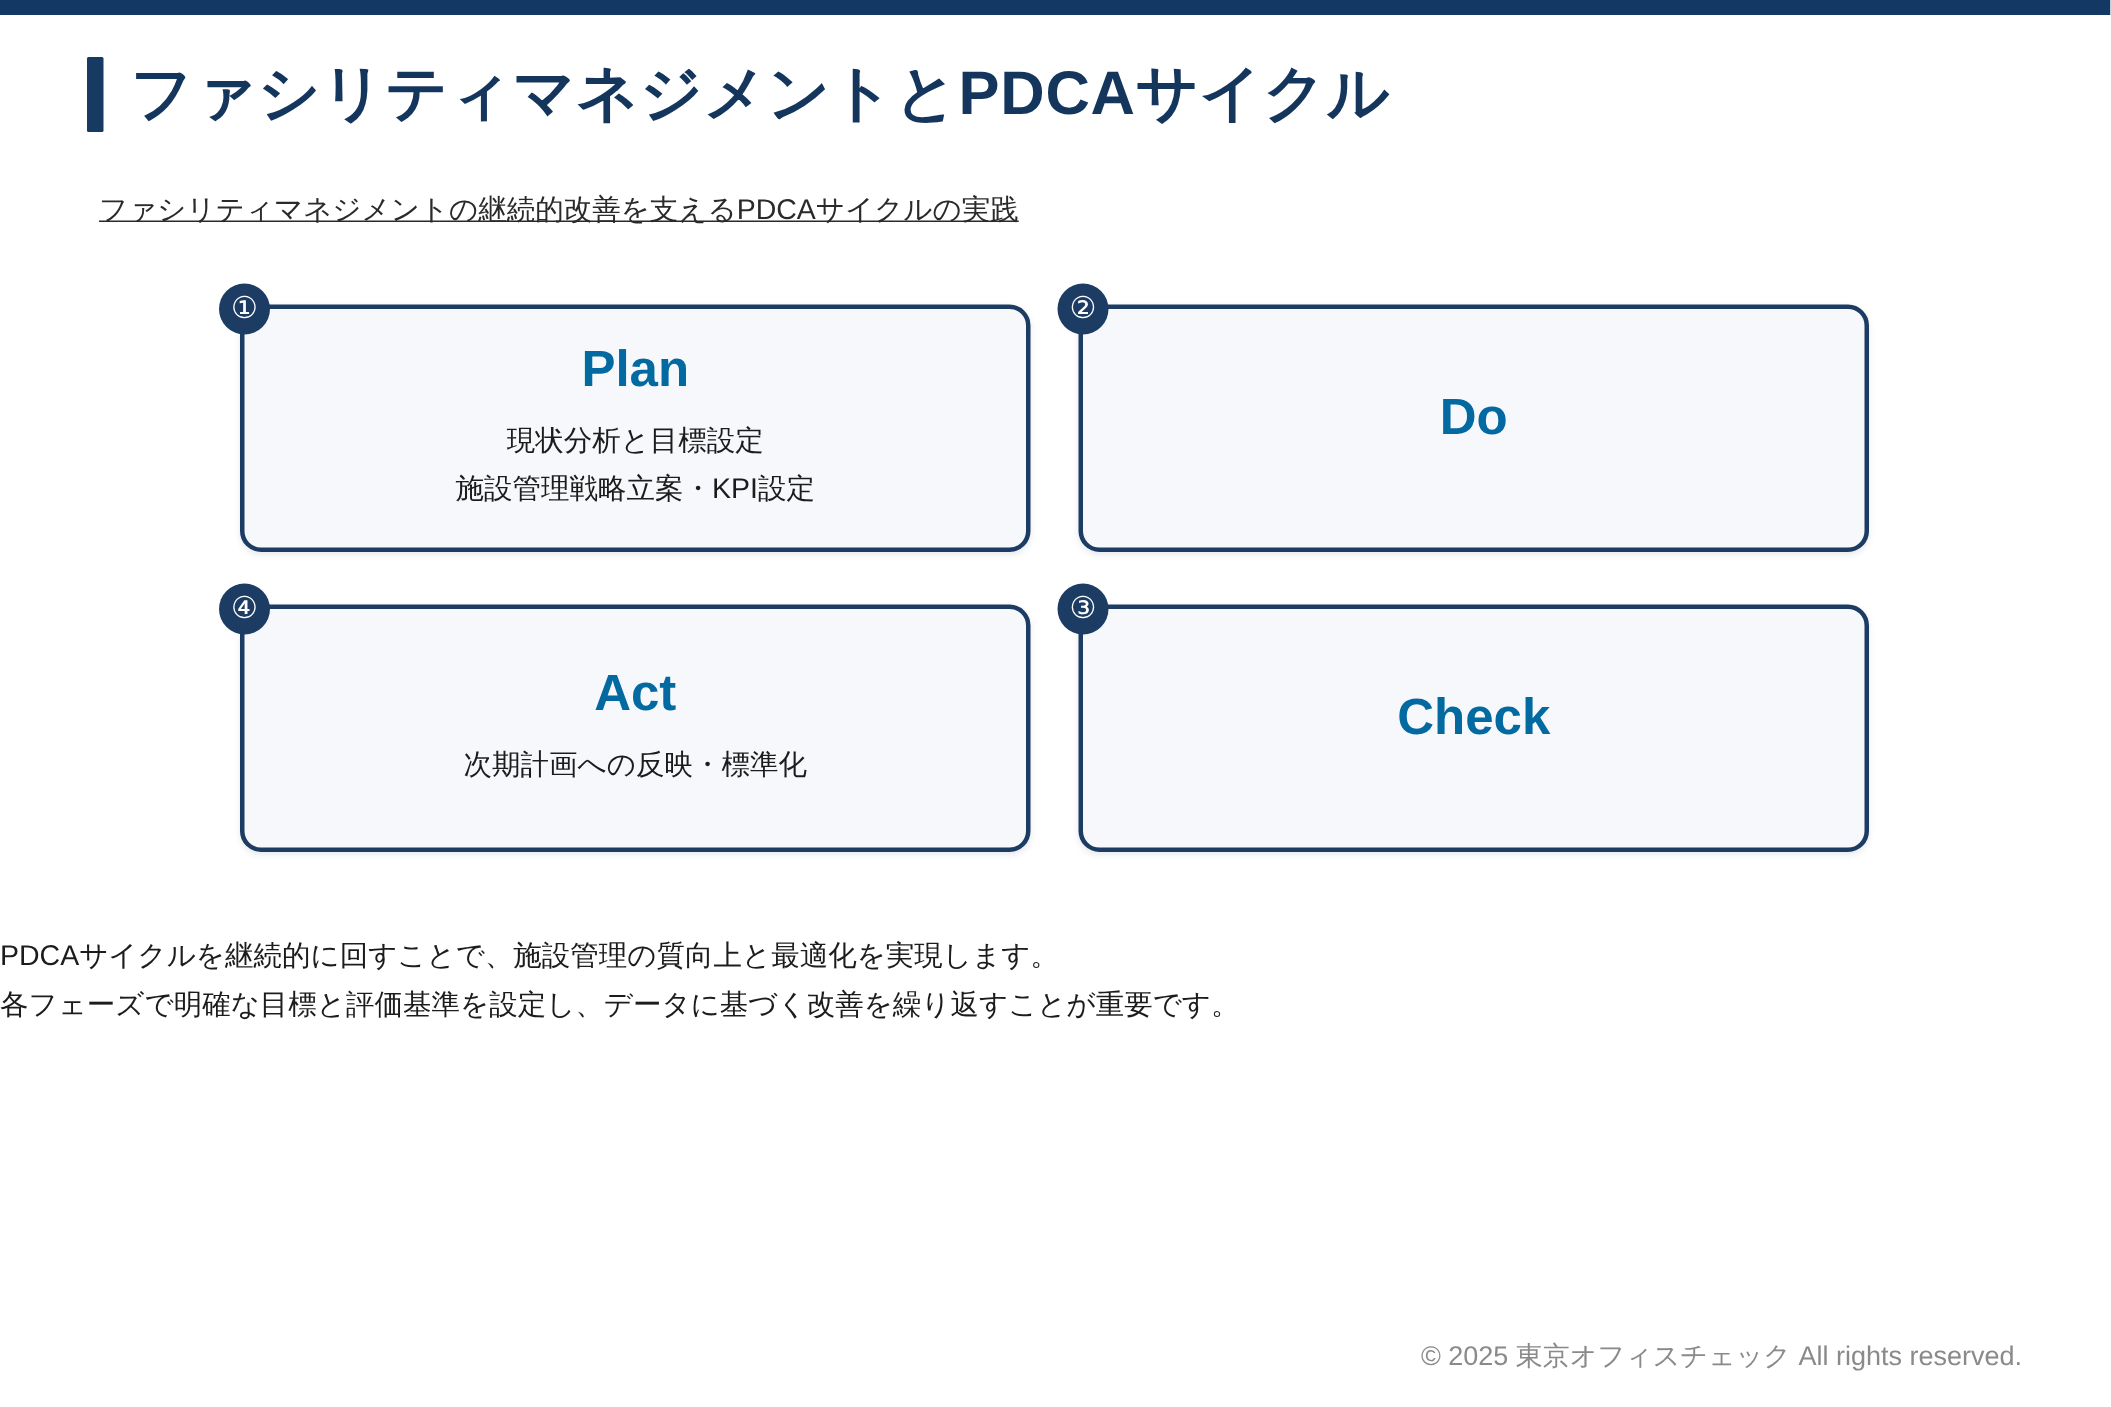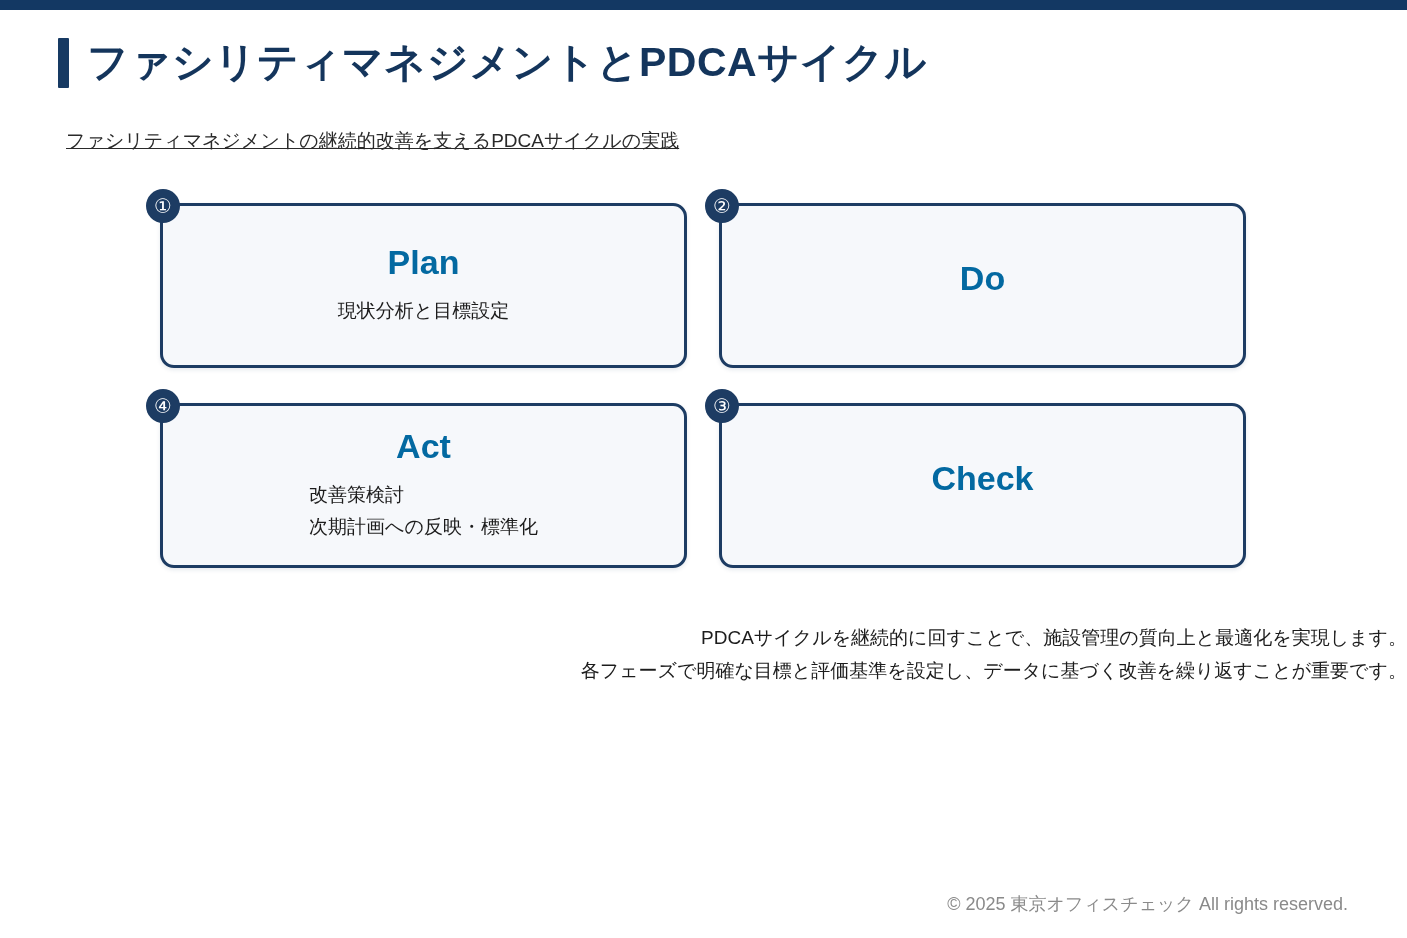--- a/index.html
+++ b/index.html
@@ -108,34 +108,34 @@
 
   .card-title {
     font-size: 34px;
     font-weight: 700;
     color: #0369a1;
     line-height: 1.1;
     margin-bottom: 14px;
   }
 
   .card-lines {
-    text-align: left;
+    text-align: center;
     font-size: 19px;
     color: #1c1c1c;
     line-height: 1.68;
   }
   .card-lines span { display: block; white-space: nowrap; }
 
   
   .summary {
     position: absolute;
     left: 0;
     top: 622px;
     width: 1407px;
-    text-align: right;
+    text-align: left;
     font-size: 19px;
     color: #1c1c1c;
     line-height: 1.72;
   }
   .summary span { display: block; white-space: nowrap; }
 
   
   .footer {
     position: absolute;
     right: 42px;
@@ -160,33 +160,33 @@
 
   <div class="subtitle">ファシリティマネジメントの継続的改善を支えるPDCAサイクルの実践</div>
 
   <div class="grid">
 
     <div class="card">
       <div class="badge">①</div>
       <div class="card-title">Plan</div>
       <div class="card-lines">
         <span>現状分析と目標設定</span>
+        <span>施設管理戦略立案・KPI設定</span>
       </div>
     </div>
 
     <div class="card">
       <div class="badge">②</div>
       <div class="card-title">Do</div>
     </div>
 
     <div class="card">
       <div class="badge">④</div>
       <div class="card-title">Act</div>
       <div class="card-lines">
-        <span>改善策検討</span>
         <span>次期計画への反映・標準化</span>
       </div>
     </div>
 
     <div class="card">
       <div class="badge">③</div>
       <div class="card-title">Check</div>
       <div class="card-lines">
       </div>
     </div>

